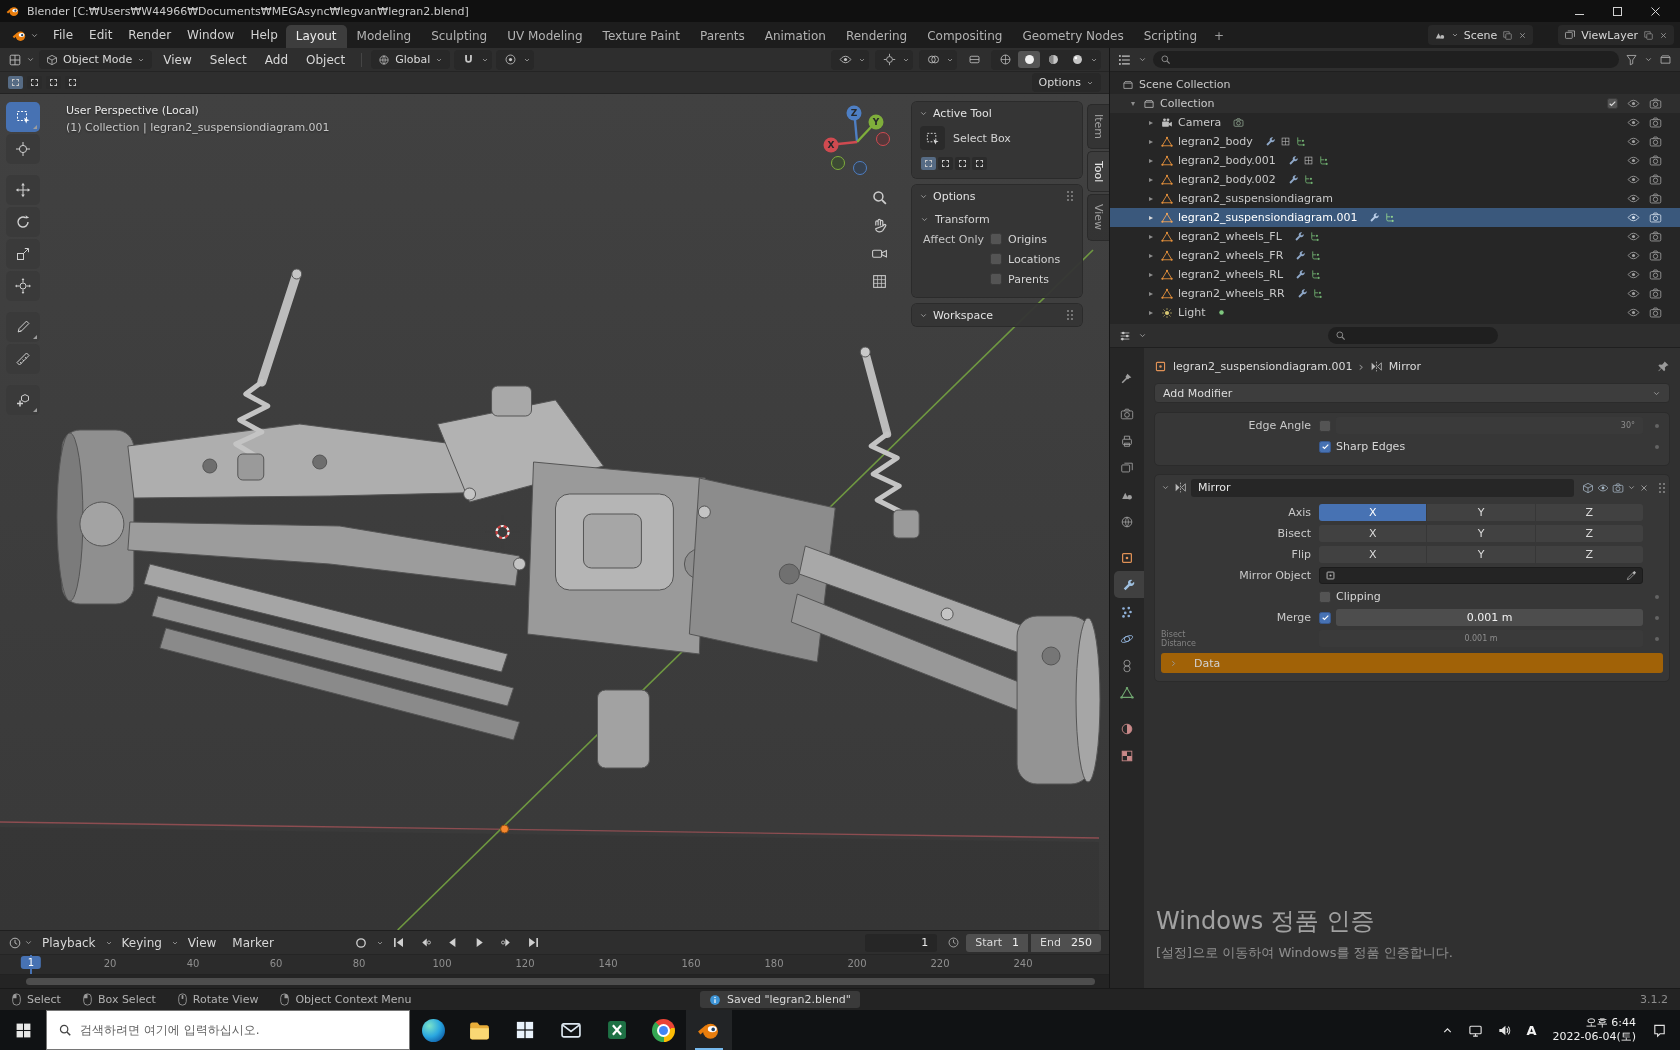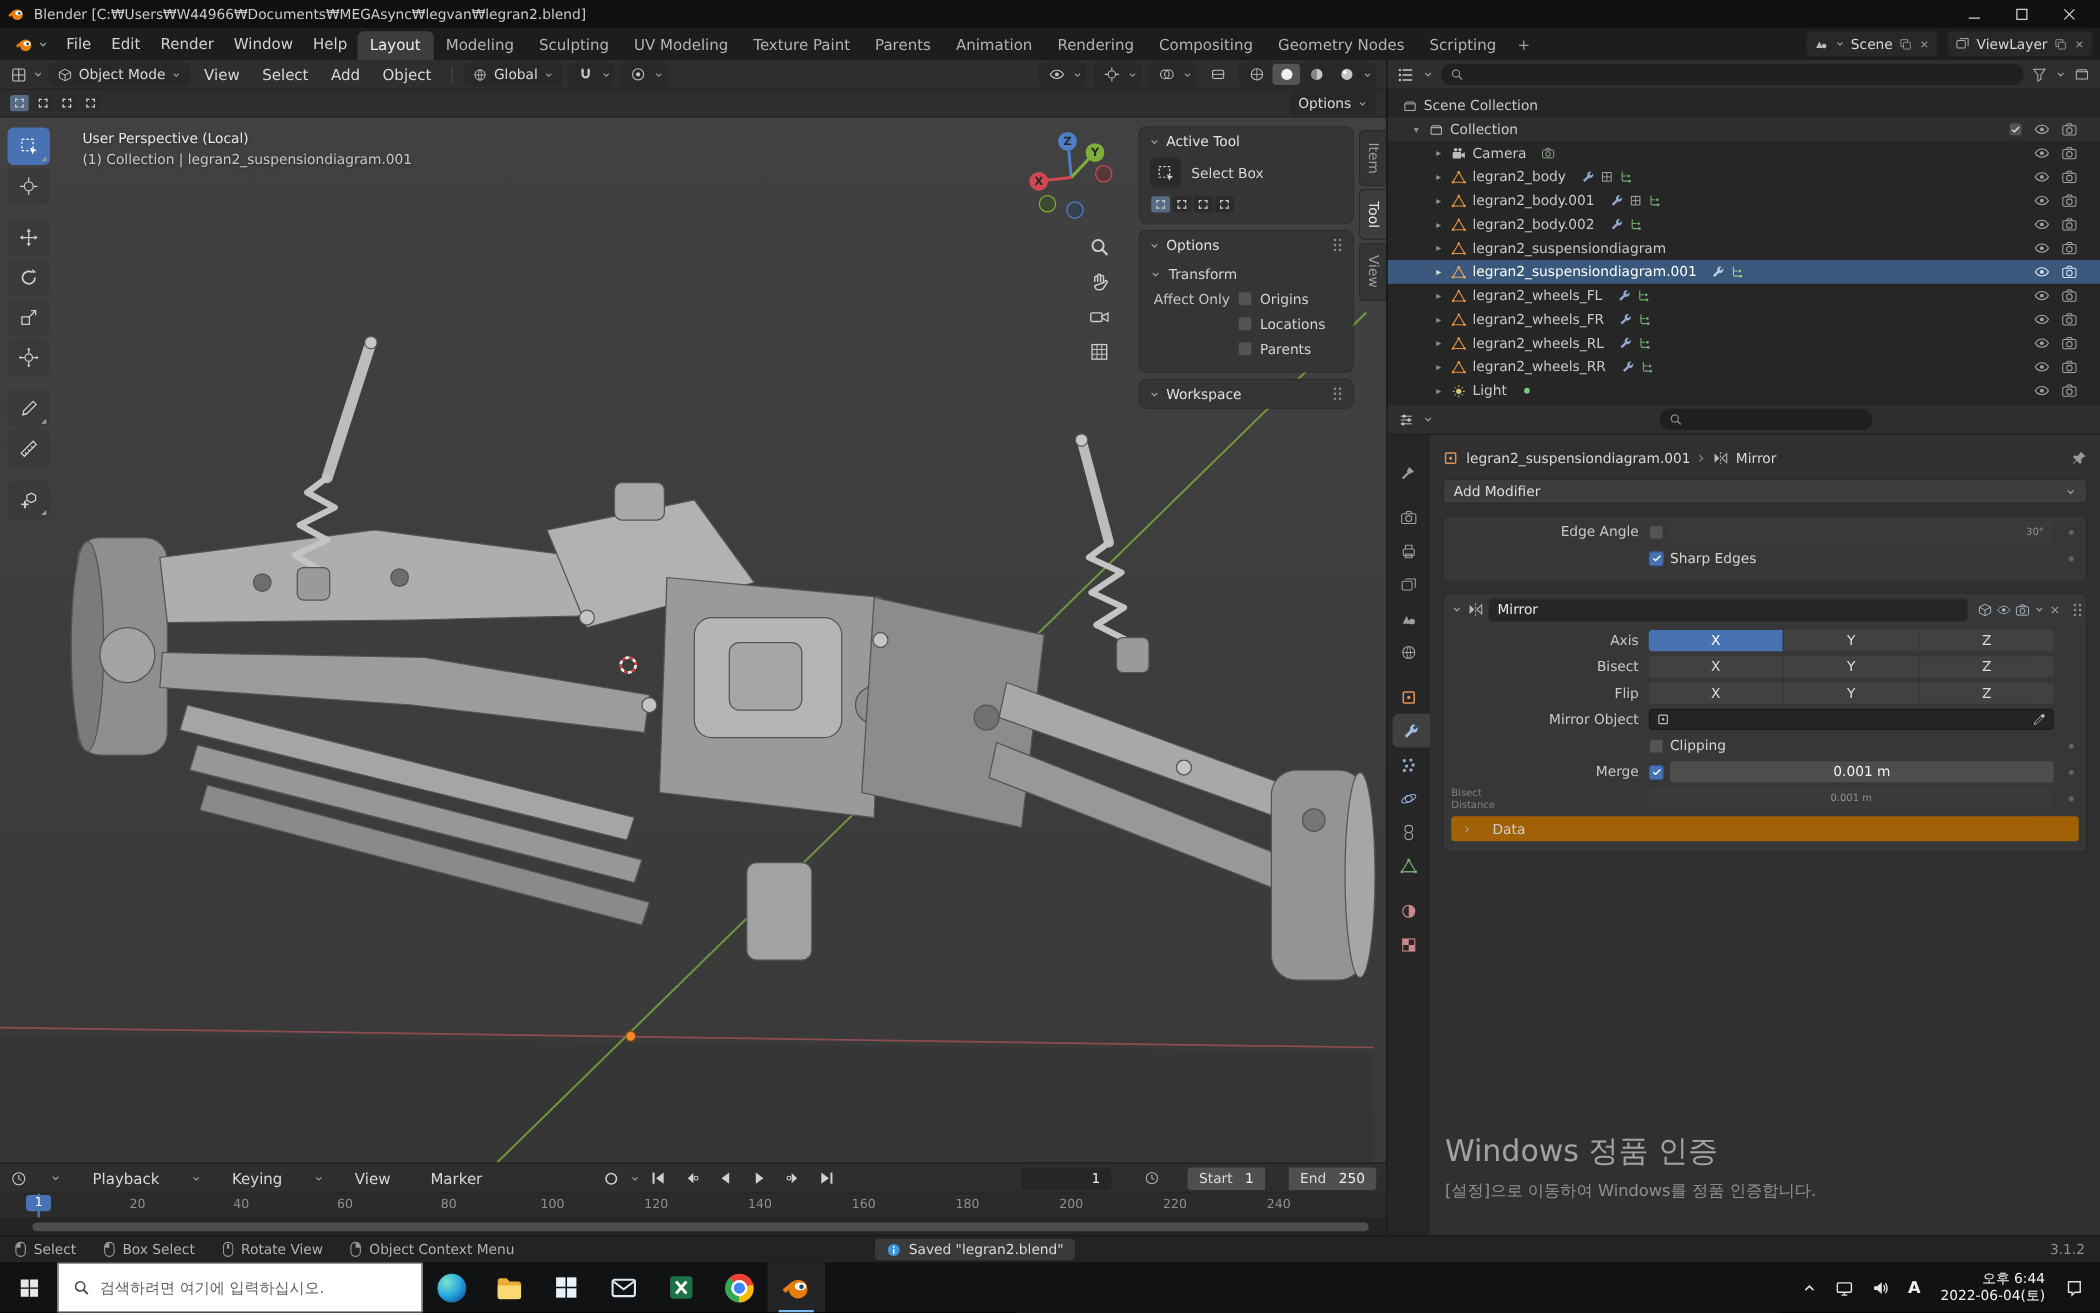--- a/index.html
+++ b/index.html
@@ -15,21 +15,21 @@
 .win-btn{width:38px;display:flex;align-items:center;justify-content:center;color:#d2d2d2}
 
 
 .menubar{height:26px;background:#1d1d1d;display:flex;align-items:center;padding:0 6px;flex:none}
 .applogo{display:flex;align-items:center;gap:3px;padding:0 6px}
 .mi{padding:3px 8px;border-radius:3px;color:#d2d2d2}
 .tabs{display:flex;align-self:flex-end}
 .wtab{padding:4px 10px 5px;color:#b3b3b3;border-radius:5px 5px 0 0;white-space:nowrap}
 .wtab.active{background:#3d3d3d;color:#ececec}
 .wtab.plus{color:#9e9e9e;padding:4px 7px 5px}
-.tright{margin-left:auto;display:flex;align-items:center;gap:8px}
+.tright{margin-left:auto;display:flex;align-items:center;gap:25px}
 .dpill{display:flex;align-items:center;gap:5px;background:#282828;border-radius:4px;height:20px;padding:0 6px}
 .dpill .lbl{font-size:11px;color:#d8d8d8}
 
 
 .main{flex:1;display:flex;min-height:0}
 .leftcol{width:1110px;flex:none;display:flex;flex-direction:column;min-height:0;border-right:1px solid #161616}
 .rightcol{flex:1;display:flex;flex-direction:column;min-width:0}
 
 
 .vph{height:24px;background:#2e2e2e;border-bottom:1px solid #242424;display:flex;align-items:center;gap:4px;padding:0 8px;flex:none}
@@ -73,21 +73,21 @@
 .np-row{display:flex;align-items:center;gap:6px;min-height:20px}
 .np-lab{width:64px;text-align:right;color:#c6c6c6;flex:none;font-size:11px}
 .cb{width:12px;height:12px;border-radius:2.5px;background:#545454;border:1px solid #3a3a3a;flex:none;display:flex;align-items:center;justify-content:center;color:#fff}
 .cb.on{background:#4772b3;border-color:#38598f}
 .sidetabs{position:absolute;top:10px;right:0;display:flex;flex-direction:column;gap:2px;z-index:5}
 .stab{writing-mode:vertical-rl;padding:9px 4px;font-size:11px;color:#9e9e9e;background:rgba(48,48,48,.75);border:1px solid #2a2a2a;border-right:none;border-radius:5px 0 0 5px}
 .stab.active{background:#3d3d3d;color:#e6e6e6}
 
 
 .timeline{height:58px;flex:none;display:flex;flex-direction:column;background:#2b2b2b;border-top:1px solid #1f1f1f}
-.tl-head{height:24px;display:flex;align-items:center;gap:18px;padding:0 8px;background:#2e2e2e;border-bottom:1px solid #252525;flex:none}
+.tl-head{height:24px;display:flex;align-items:center;gap:2px;padding:0 8px;background:#2e2e2e;border-bottom:1px solid #252525;flex:none}
 .transport{display:flex;align-items:center;gap:2px;margin-left:66px;color:#d0d0d0}
 .tp-btn{width:25px;height:18px;display:flex;align-items:center;justify-content:center;border-radius:3px}
 .f-field{width:72px;height:18px;background:#262626;border-radius:3px;display:flex;align-items:center;justify-content:flex-end;padding:0 9px;margin-left:auto;color:#e8e8e8;font-size:11px}
 .se-pill{height:18px;background:#4f4f4f;display:flex;align-items:center;gap:10px;padding:0 9px;font-size:11px;color:#f0f0f0}
 .se-pill .k{color:#dcdcdc}
 .ruler{height:20px;position:relative;background:#2b2b2b;border-bottom:1px solid #222;flex:none}
 .tick{position:absolute;top:3px;font-size:10px;color:#8f8f8f;transform:translateX(-50%)}
 .playline{position:absolute;left:30px;top:0;bottom:0;width:2px;background:#4772b3}
 .ph-badge{position:absolute;left:31px;top:1px;transform:translateX(-50%);background:#4772b3;color:#fff;font-size:10px;border-radius:3px;padding:1px 7px;z-index:2}
 .tl-scroll{height:13px;background:#242424;position:relative;flex:none}
@@ -146,21 +146,21 @@
 
 
 .statusbar{height:22px;background:#232323;border-top:1px solid #191919;display:flex;align-items:center;padding:0 12px;gap:22px;font-size:11px;color:#b2b2b2;flex:none;position:relative}
 .hint{display:flex;align-items:center;gap:6px}
 .smsg{position:absolute;left:700px;top:2px;display:flex;align-items:center;gap:6px;background:#3a3a3a;border-radius:3px;padding:2px 9px;color:#dadada}
 .sver{margin-left:auto;color:#8e8e8e}
 
 
 .taskbar{height:40px;background:#101214;display:flex;align-items:stretch;flex:none}
 .tb-start{width:46px;display:flex;align-items:center;justify-content:center;color:#e8e8e8}
-.tb-search{width:292px;background:#fff;border:1px solid #767676;display:flex;align-items:center;gap:8px;padding:0 11px}
+.tb-search{width:364px;background:#fff;border:1px solid #767676;display:flex;align-items:center;gap:8px;padding:0 11px}
 .tb-search input{border:none;outline:none;flex:1;font-size:12px;color:#333;background:transparent;font-family:inherit}
 .tb-search input::placeholder{color:#5f5f5f}
 .tb-app{width:46px;display:flex;align-items:center;justify-content:center;position:relative}
 .tb-app.active{background:rgba(255,255,255,.08)}
 .tb-app.active::after{content:"";position:absolute;left:9px;right:9px;bottom:0;height:2px;background:#76b9ed}
 .edgeic{width:23px;height:23px;border-radius:50%;background:radial-gradient(circle at 32% 30%,#7be3c9,#2aa7e0 48%,#0c59a4 85%)}
 .chromeic{width:23px;height:23px;border-radius:50%;background:conic-gradient(from -45deg,#ea4335 0 120deg,#fbbc05 120deg 225deg,#34a853 225deg 360deg);position:relative}
 .chromeic::after{content:"";position:absolute;inset:5px;background:#fff;border-radius:50%}
 .chromeic::before{content:"";position:absolute;inset:7px;background:#4285f4;border-radius:50%;z-index:1}
 .tray{margin-left:auto;display:flex;align-items:center}

